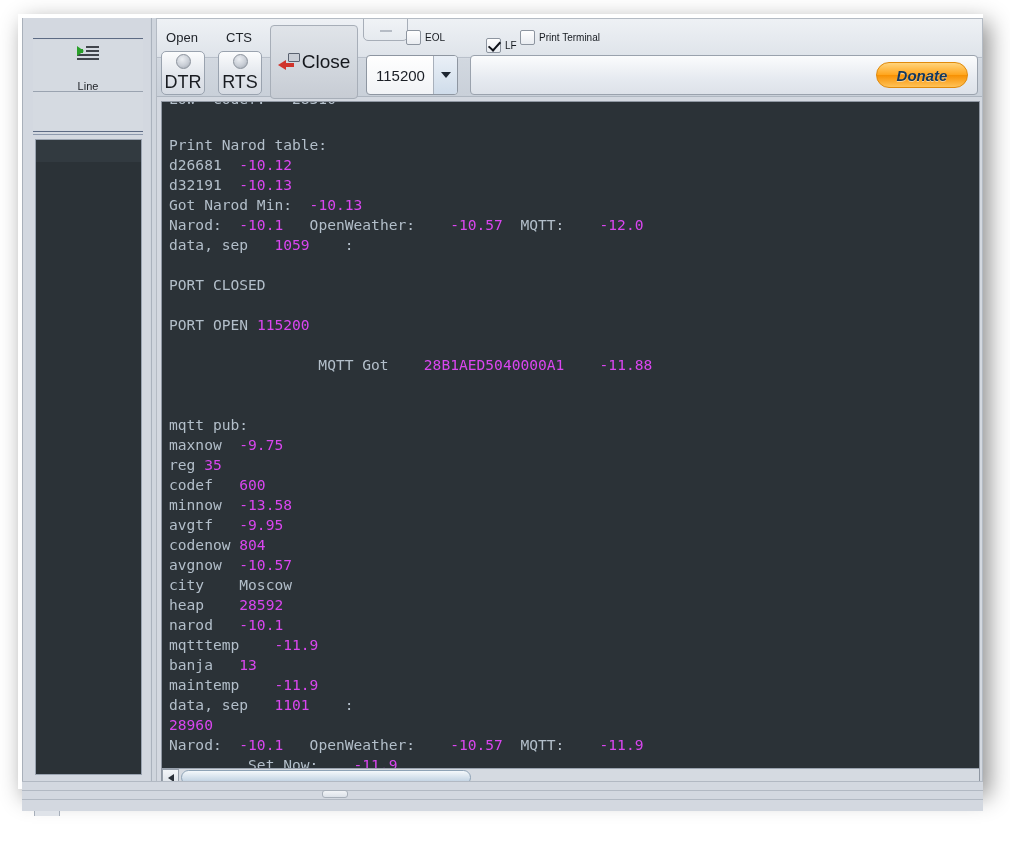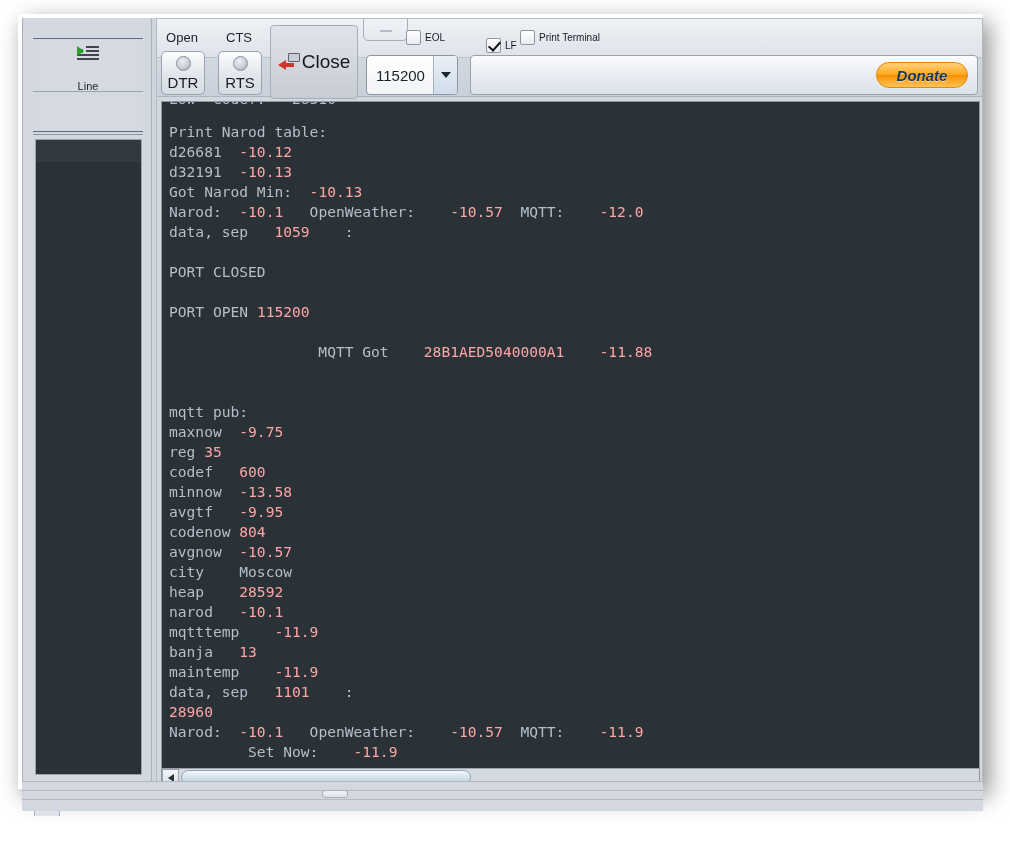--- a/index.html
+++ b/index.html
@@ -93,21 +93,21 @@
   .toolbar .sep-h { position:absolute; left:0; width:100%; height:1px; background:#b9c0ca; }
 
   .grp-label {
     position:absolute; font-size:13px; color:#20242a; text-align:center;
   }
 
   .sqbtn {
     position:absolute; background:linear-gradient(#fbfcfd, #e2e6ec 55%, #d6dbe3);
     border:1px solid #9aa3af; border-radius:5px;
     display:flex; flex-direction:column; align-items:center; justify-content:center;
-    font-size:15px; color:#191c21; cursor:default;
+    font-size:18px; color:#191c21; cursor:default;
   }
   .led {
     width:15px; height:15px; border-radius:50%;
     background: radial-gradient(circle at 40% 32%, #eceff3 0%, #c9ced6 55%, #9aa1ab 100%);
     border:1px solid #8b929c; margin-bottom:3px;
   }
 
   .closebtn {
     position:absolute; left:113px; top:6px; width:88px; height:74px;
     background:linear-gradient(#e0e4e9, #d1d6dd 60%, #c7ccd4);
@@ -178,29 +178,29 @@
   }
 
   
   .term-outer {
     position:absolute; left:4px; top:82px; width:819px; height:686px;
     background:#2b3237; border:1px solid #8f97a2;
     overflow:hidden;
   }
   .term {
     position:absolute; left:0; top:0; right:0; bottom:18px;
-    padding:0 0 0 7px;
+    padding:13px 0 0 7px;
     overflow:hidden;
     font-family:"DejaVu Sans Mono","Liberation Mono",monospace;
     font-size:14.6px;
     line-height:20px;
     color:#b3bfca;
     white-space:pre;
   }
-  .term .o { color:#fca5a5; }
+  .term .o { color:#d946ef; }
   .term .cut { position:absolute; left:7px; top:-13px; }
 
   .hscroll {
     position:absolute; left:0; bottom:0; width:100%; height:18px;
     background:#d5dae1; border-top:1px solid #9aa3af;
     display:flex; align-items:center;
   }
   .hs-btn {
     width:17px; height:17px; background:linear-gradient(#f2f5f8,#dbe0e7);
     border:1px solid #97a0ab; display:flex;align-items:center;justify-content:center;

